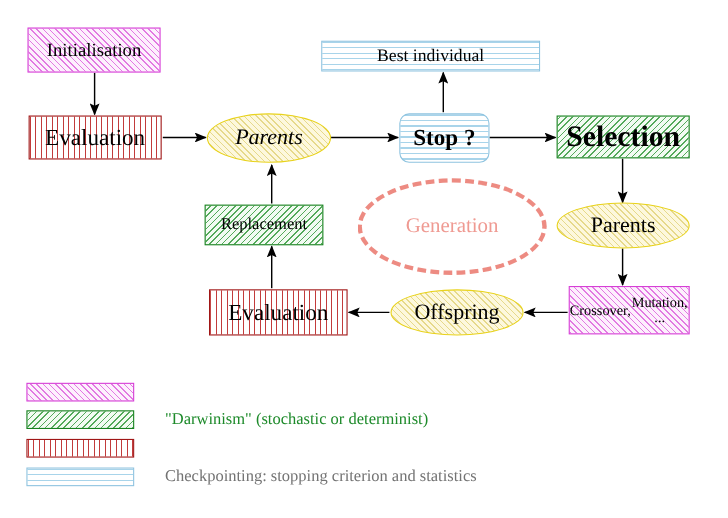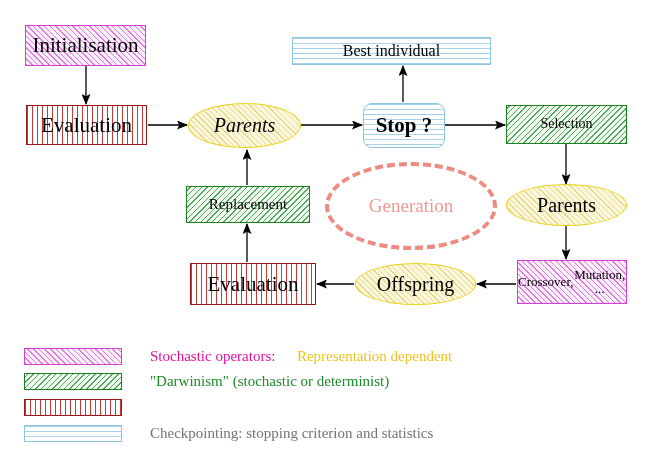--- a/index.html
+++ b/index.html
@@ -84,73 +84,68 @@
     <line x1="247" y1="262" x2="247" y2="224"></line>
     <line x1="247" y1="185" x2="247" y2="150"></line>
   </g>
 </svg>
 
 <div class="dashed-ellipse" style="left:325px;top:162px;width:172px;height:88px;">
   <span class="lbl" style="font-size:19px;">Generation</span>
 </div>
 
 <div class="node hatch-magenta" style="left:25px;top:25px;width:121px;height:41px;">
-  <span class="lbl" style="font-size:21px;">Initialisation</span>
+  <span class="lbl" style="font-size:17px;">Initialisation</span>
 </div>
 
 <div class="node lines-red" style="left:26px;top:105px;width:121px;height:40px;">
   <span class="lbl" style="font-size:21px;">Evaluation</span>
 </div>
 
 <div class="node ell-yellow" style="left:188px;top:103px;width:113px;height:45px;font-style:italic;">
   <span class="lbl" style="font-size:20px;">Parents</span>
 </div>
 
 <div class="node lines-blue" style="left:292px;top:37px;width:199px;height:28px;">
   <span class="lbl" style="font-size:16px;">Best individual</span>
 </div>
 
 <div class="node lines-blue rounded" style="left:363px;top:103px;width:82px;height:45px;">
   <span class="lbl" style="font-size:21px;font-weight:bold;">Stop ?</span>
 </div>
 
 <div class="node hatch-green" style="left:506px;top:105px;width:121px;height:39px;">
-  <span class="lbl" style="font-size:14px;">Selection</span>
+  <span class="lbl" style="font-size:27px;font-weight:bold;">Selection</span>
 </div>
 
 <div class="node ell-yellow" style="left:506px;top:184px;width:121px;height:42px;">
   <span class="lbl" style="font-size:20px;">Parents</span>
 </div>
 
 <div class="node hatch-magenta" style="left:517px;top:260px;width:110px;height:44px;flex-direction:row;">
   <span class="lbl" style="font-size:13px;">Crossover,</span>
   <span class="lbl" style="font-size:13px;">Mutation, ...</span>
 </div>
 
 <div class="node ell-yellow" style="left:355px;top:263px;width:121px;height:42px;">
   <span class="lbl" style="font-size:20px;">Offspring</span>
 </div>
 
 <div class="node lines-red" style="left:190px;top:263px;width:126px;height:42px;">
   <span class="lbl" style="font-size:21px;">Evaluation</span>
 </div>
 
-<div class="node hatch-green" style="left:186px;top:186px;width:124px;height:37px;">
+<div class="node hatch-green" style="left:186px;top:186px;width:108px;height:37px;">
   <span class="lbl" style="font-size:15px;">Replacement</span>
 </div>
 
 <div class="legend">
 
   <div class="legend-row" style="top:4px;">
     <span class="swatch hatch-magenta"></span>
-    <span class="legend-text">
-      <span class="lt-magenta">Stochastic operators:</span>
-      <span style="display:inline-block;width:14px;"></span>
-      <span class="lt-yellow">Representation dependent</span>
-    </span>
   </div>
 
   <div class="legend-row" style="top:29px;">
     <span class="swatch hatch-green"></span>
     <span class="legend-text lt-green">"Darwinism" (stochastic or determinist)</span>
   </div>
 
   <div class="legend-row" style="top:55px;">
     <span class="swatch lines-red"></span>
   </div>

